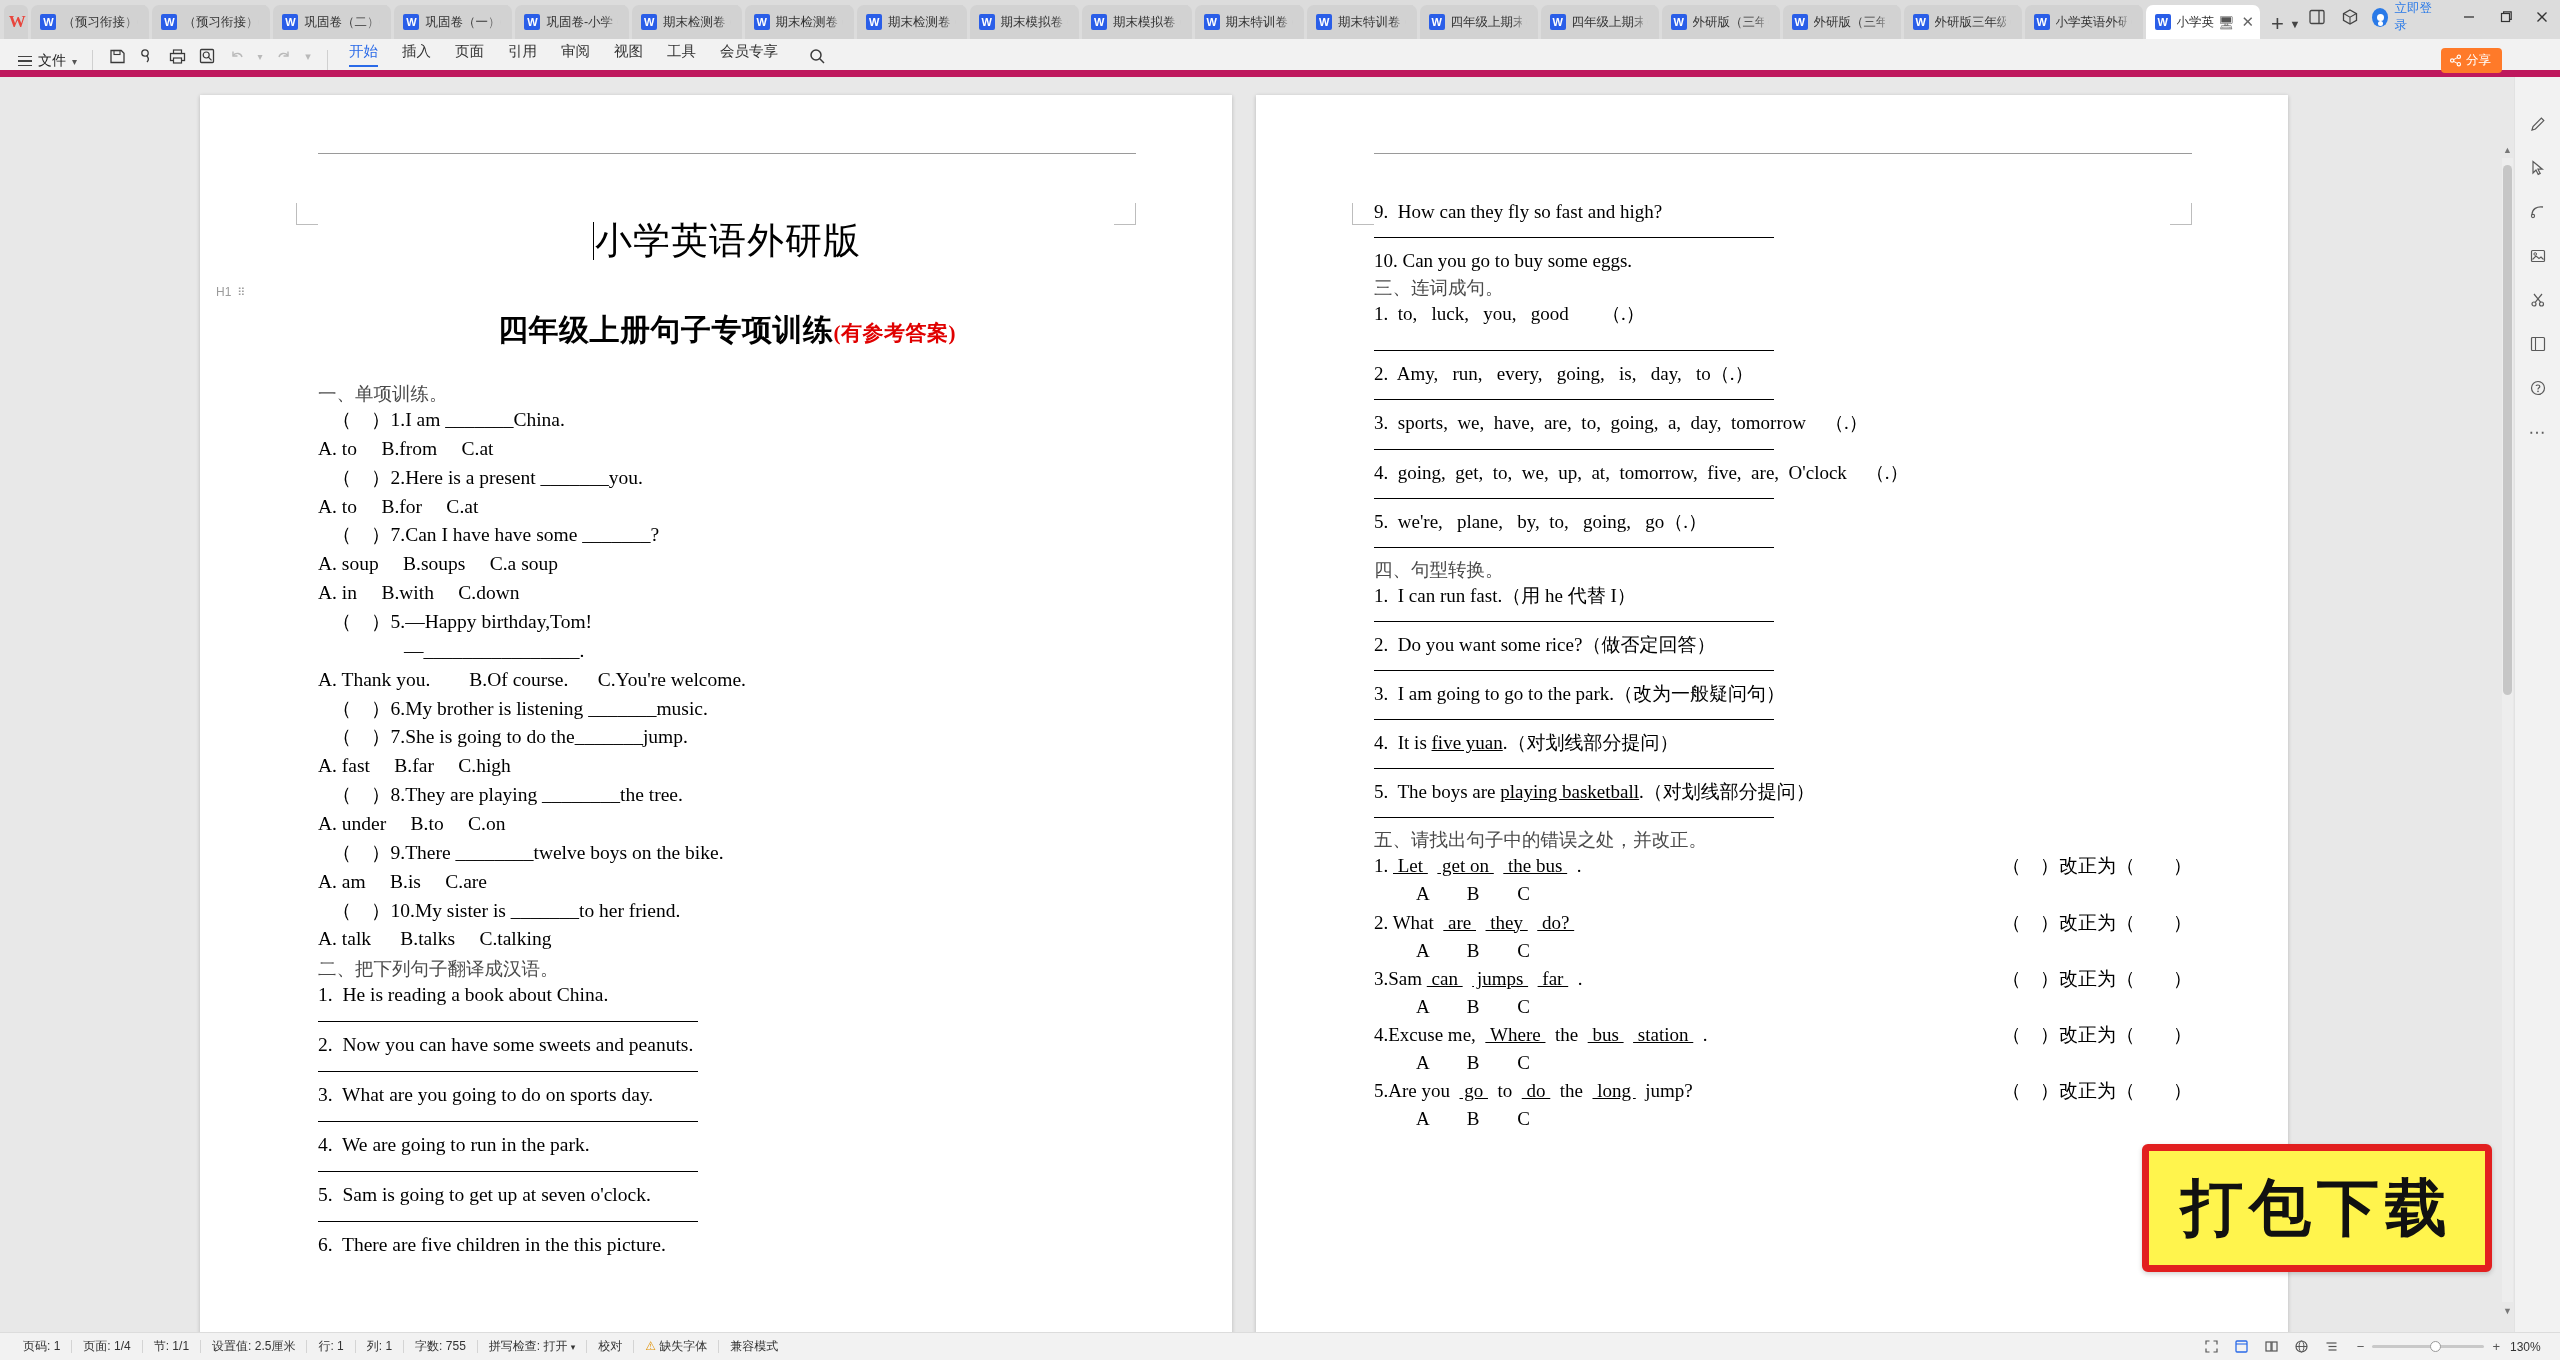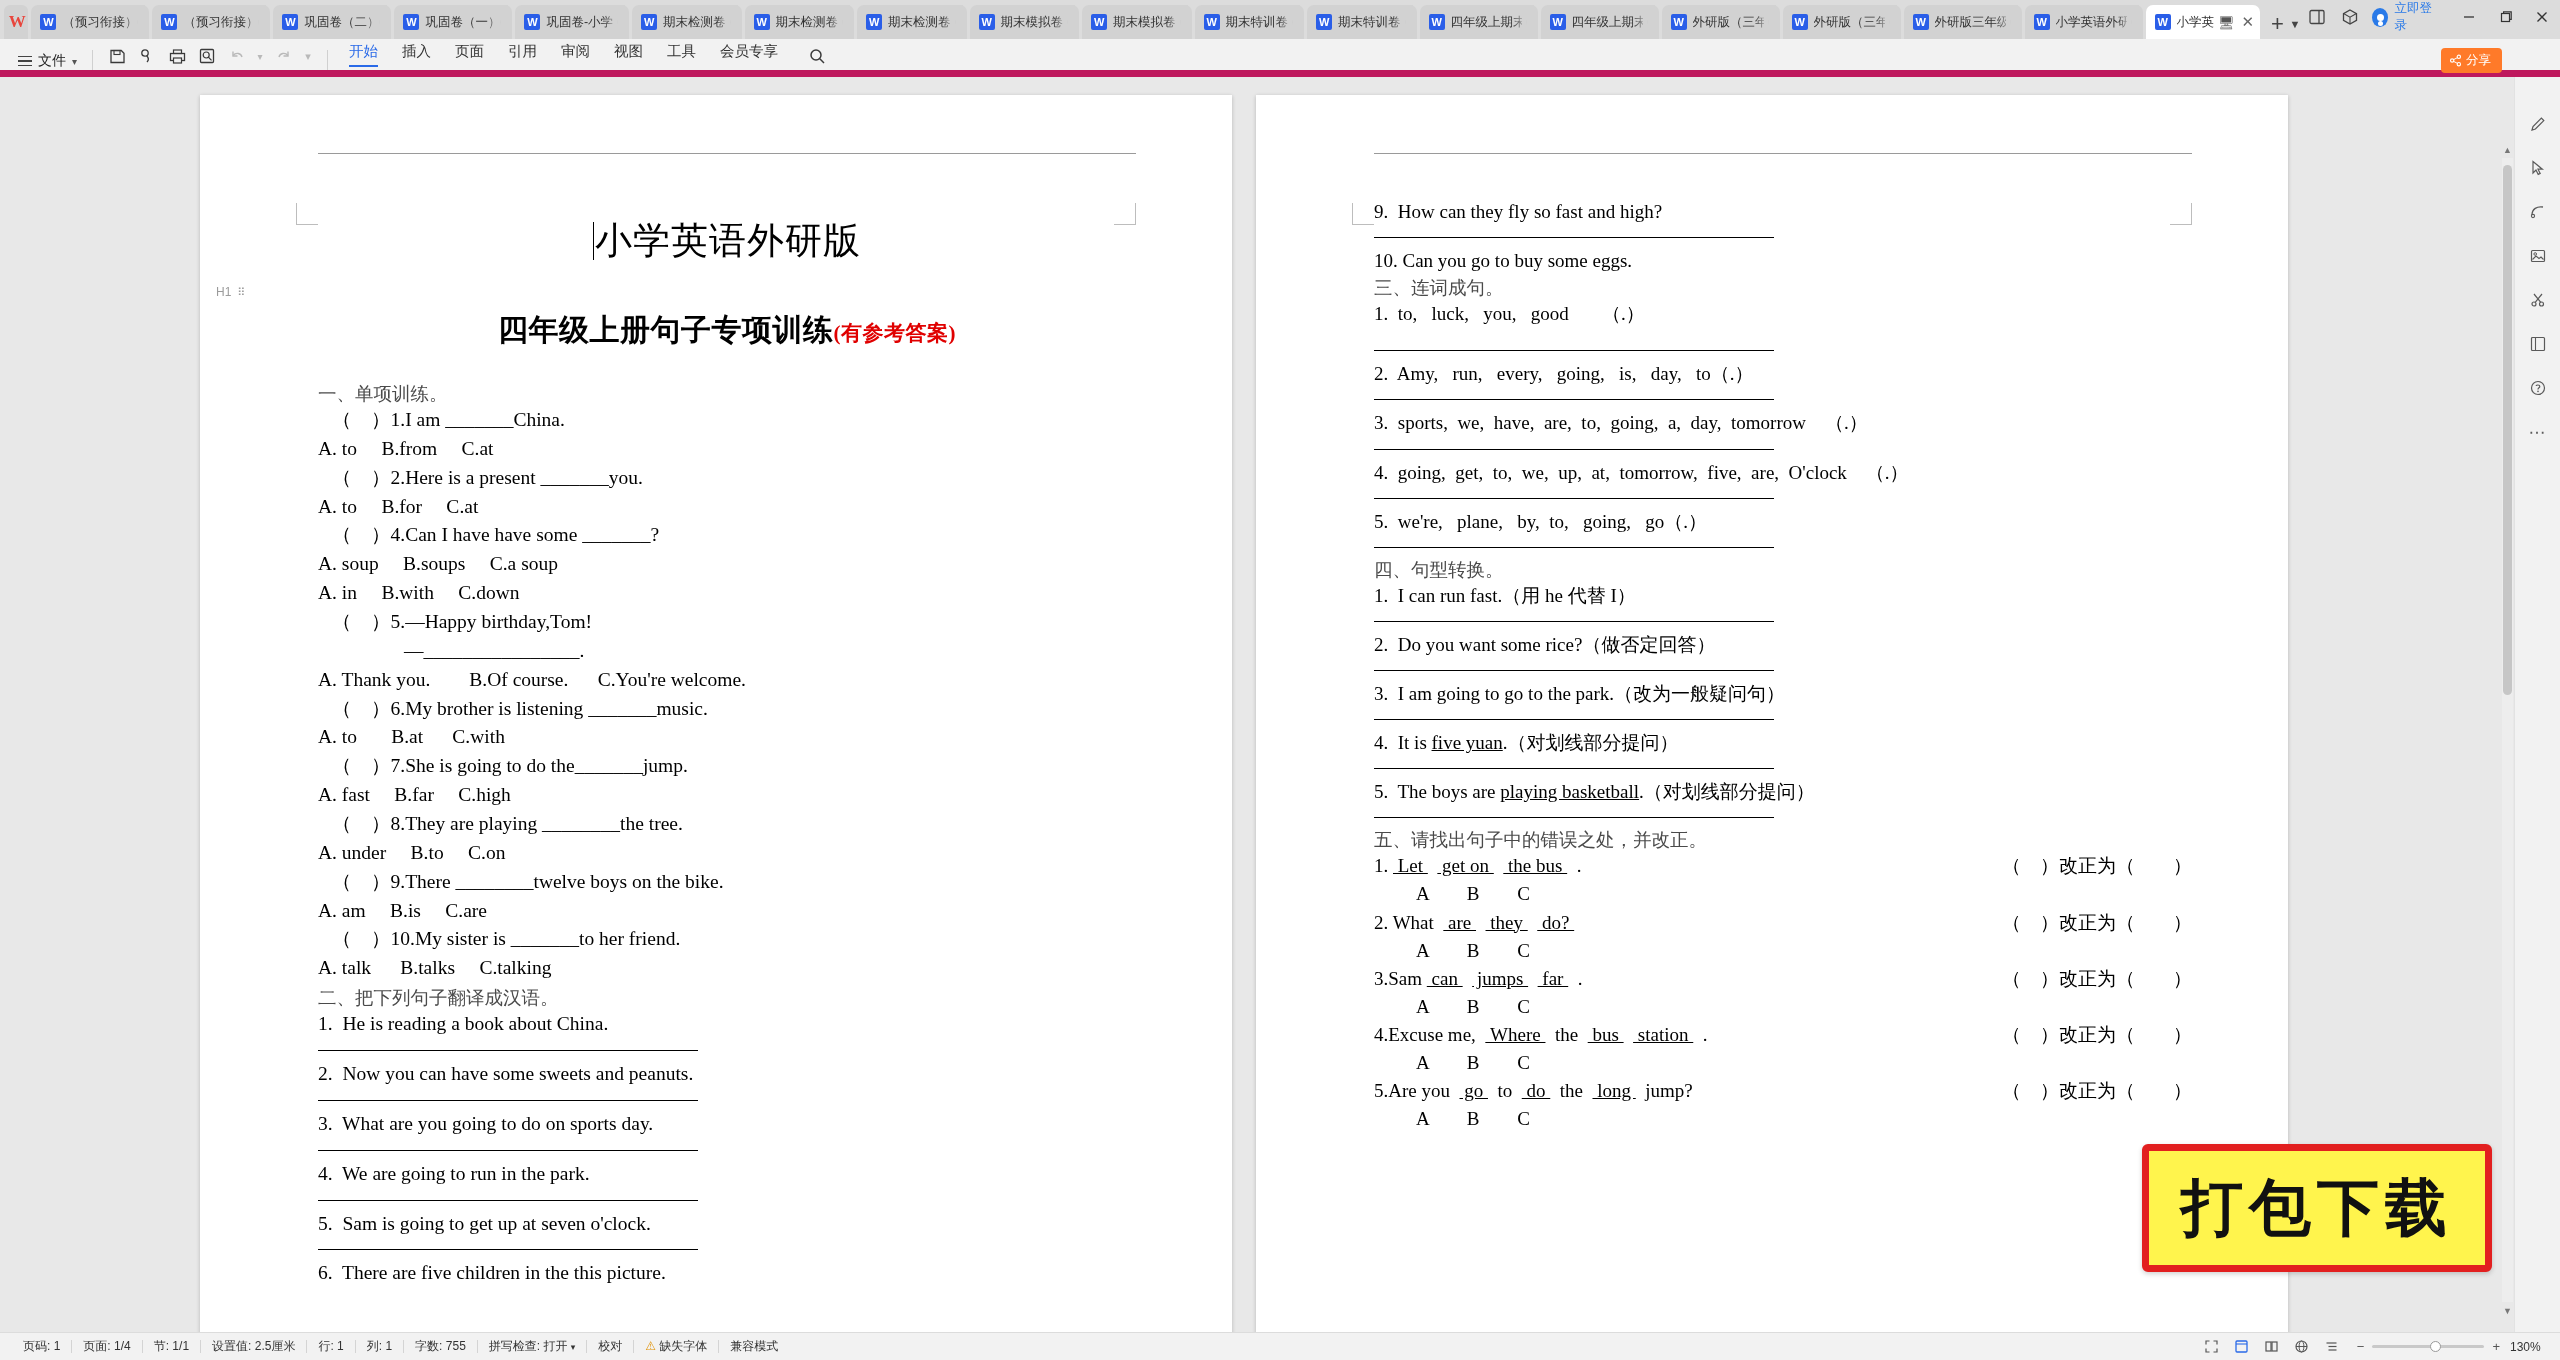--- a/index.html
+++ b/index.html
@@ -599,28 +599,27 @@
       <div class="doc-subtitle">
         <span>四年级上册句子专项训练</span><span class="red">(有参考答案)</span>
       </div>
 
       <div class="sec-head">一、单项训练。</div>
       <div id="q-host">
           <div class="line indent">（    ）1.I am _______China.</div>
           <div class="line">A. to     B.from     C.at</div>
           <div class="line indent">（    ）2.Here is a present _______you.</div>
           <div class="line">A. to     B.for     C.at</div>
-          <div class="line indent">（    ）4.Can I have have some _______?</div>
+          <div class="line indent">（    ）7.Can I have have some _______?</div>
           <div class="line">A. soup     B.soups     C.a soup</div>
           <div class="line">A. in     B.with     C.down</div>
           <div class="line indent">（    ）5.—Happy birthday,Tom!</div>
           <div class="line" style="padding-left: 86px;">—________________.</div>
           <div class="line">A. Thank you.        B.Of course.      C.You're welcome.</div>
           <div class="line indent">（    ）6.My brother is listening _______music.</div>
-          <div class="line">A. to       B.at      C.with</div>
           <div class="line indent">（    ）7.She is going to do the_______jump.</div>
           <div class="line">A. fast     B.far     C.high</div>
           <div class="line indent">（    ）8.They are playing ________the tree.</div>
           <div class="line">A. under     B.to     C.on</div>
           <div class="line indent">（    ）9.There ________twelve boys on the bike.</div>
           <div class="line">A. am     B.is     C.are</div>
           <div class="line indent">（    ）10.My sister is _______to her friend.</div>
           <div class="line">A. talk      B.talks     C.talking</div>
         </div>
 

